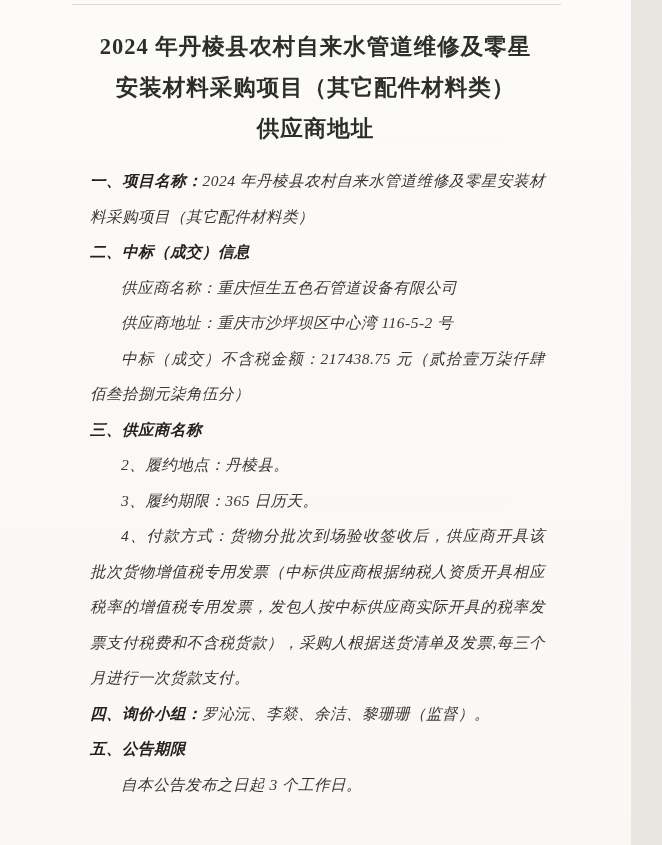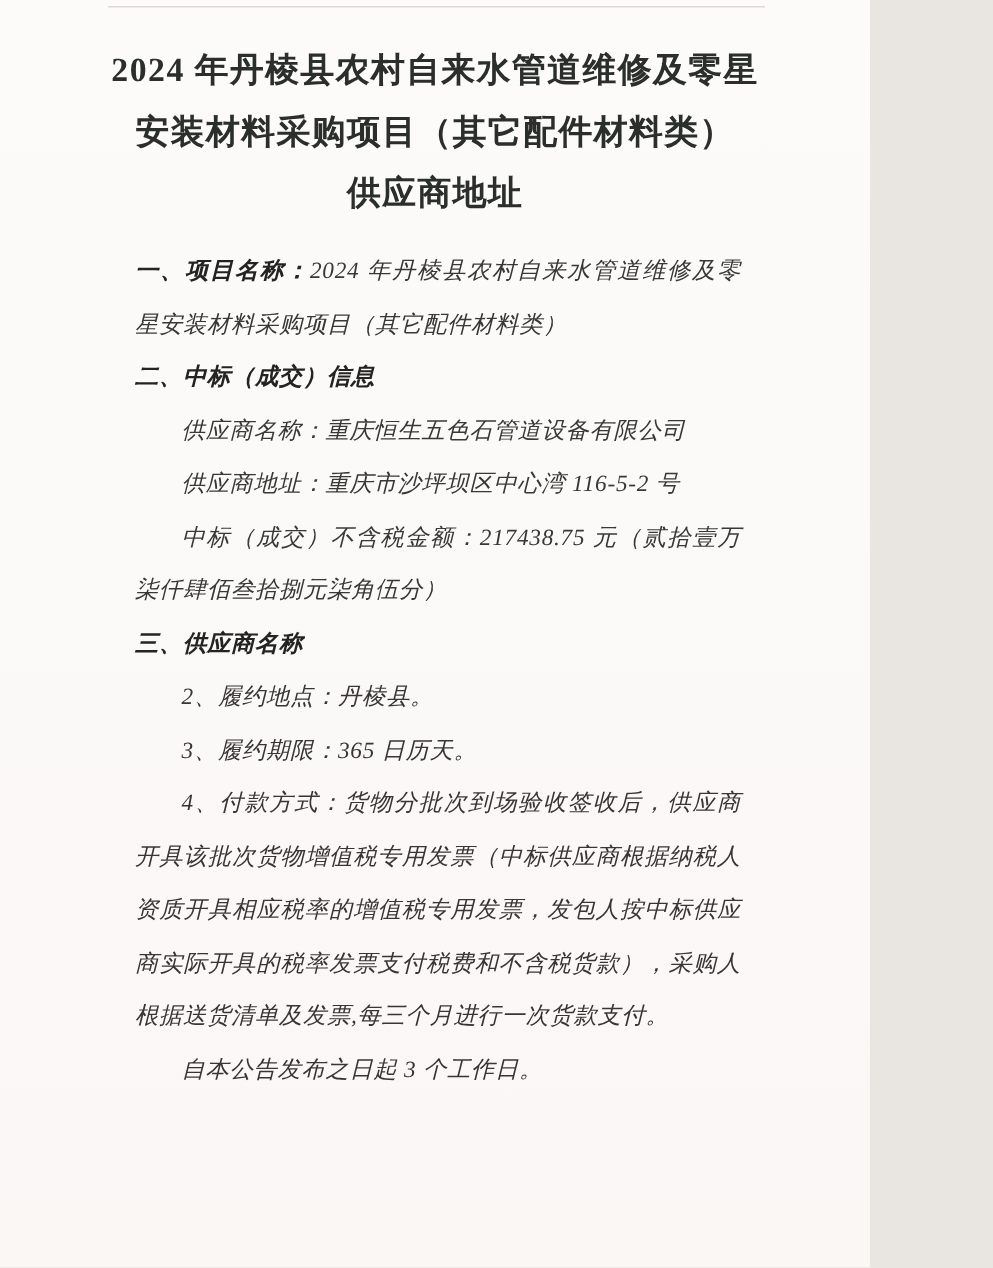--- a/index.html
+++ b/index.html
@@ -7,21 +7,21 @@
     padding: 0;
     width: 662px;
     height: 845px;
     overflow: hidden;
   }
   body {
     background: #e9e6e2;
   }
   .page {
     position: relative;
-    width: 580px;
+    width: 631px;
     height: 845px;
     box-sizing: border-box;
     background: linear-gradient(180deg, #fcfbf9 0%, #fbf9f7 55%, #faf7f5 100%);
     color: #383633;
     font-family: "Liberation Serif", "DejaVu Serif", serif;
     overflow: hidden;
   }
   .scan-edge-line {
     position: absolute;
     top: 4px;
@@ -91,19 +91,21 @@
     <p class="para indent"><span class="val">供应商地址：</span><span class="val">重庆市沙坪坝区中心湾 116-5-2 号</span></p>
 
     <p class="para indent"><span class="val">中标（成交）不含税金额：</span><span class="val">217438.75 元（贰拾壹万柒仟肆佰叁拾捌元柒角伍分）</span></p>
 
     <p class="para heading">三、供应商名称</p>
 
     <p class="para indent">2、履约地点：丹棱县。</p>
     <p class="para indent">3、履约期限：365 日历天。</p>
     <p class="para indent">4、付款方式：货物分批次到场验收签收后，供应商开具该批次货物增值税专用发票（中标供应商根据纳税人资质开具相应税率的增值税专用发票，发包人按中标供应商实际开具的税率发票支付税费和不含税货款），采购人根据送货清单及发票,每三个月进行一次货款支付。</p>
 
+    <p class="para"><span class="h-sans">四、询价小组：</span><span class="val">罗沁沅、李燚、余洁、黎珊珊（监督）。</span></p>
 
+    <p class="para heading">五、公告期限</p>
 
     <p class="para indent">自本公告发布之日起 3 个工作日。</p>
 
   </main>
 
 </div>
 
 </body></html>

